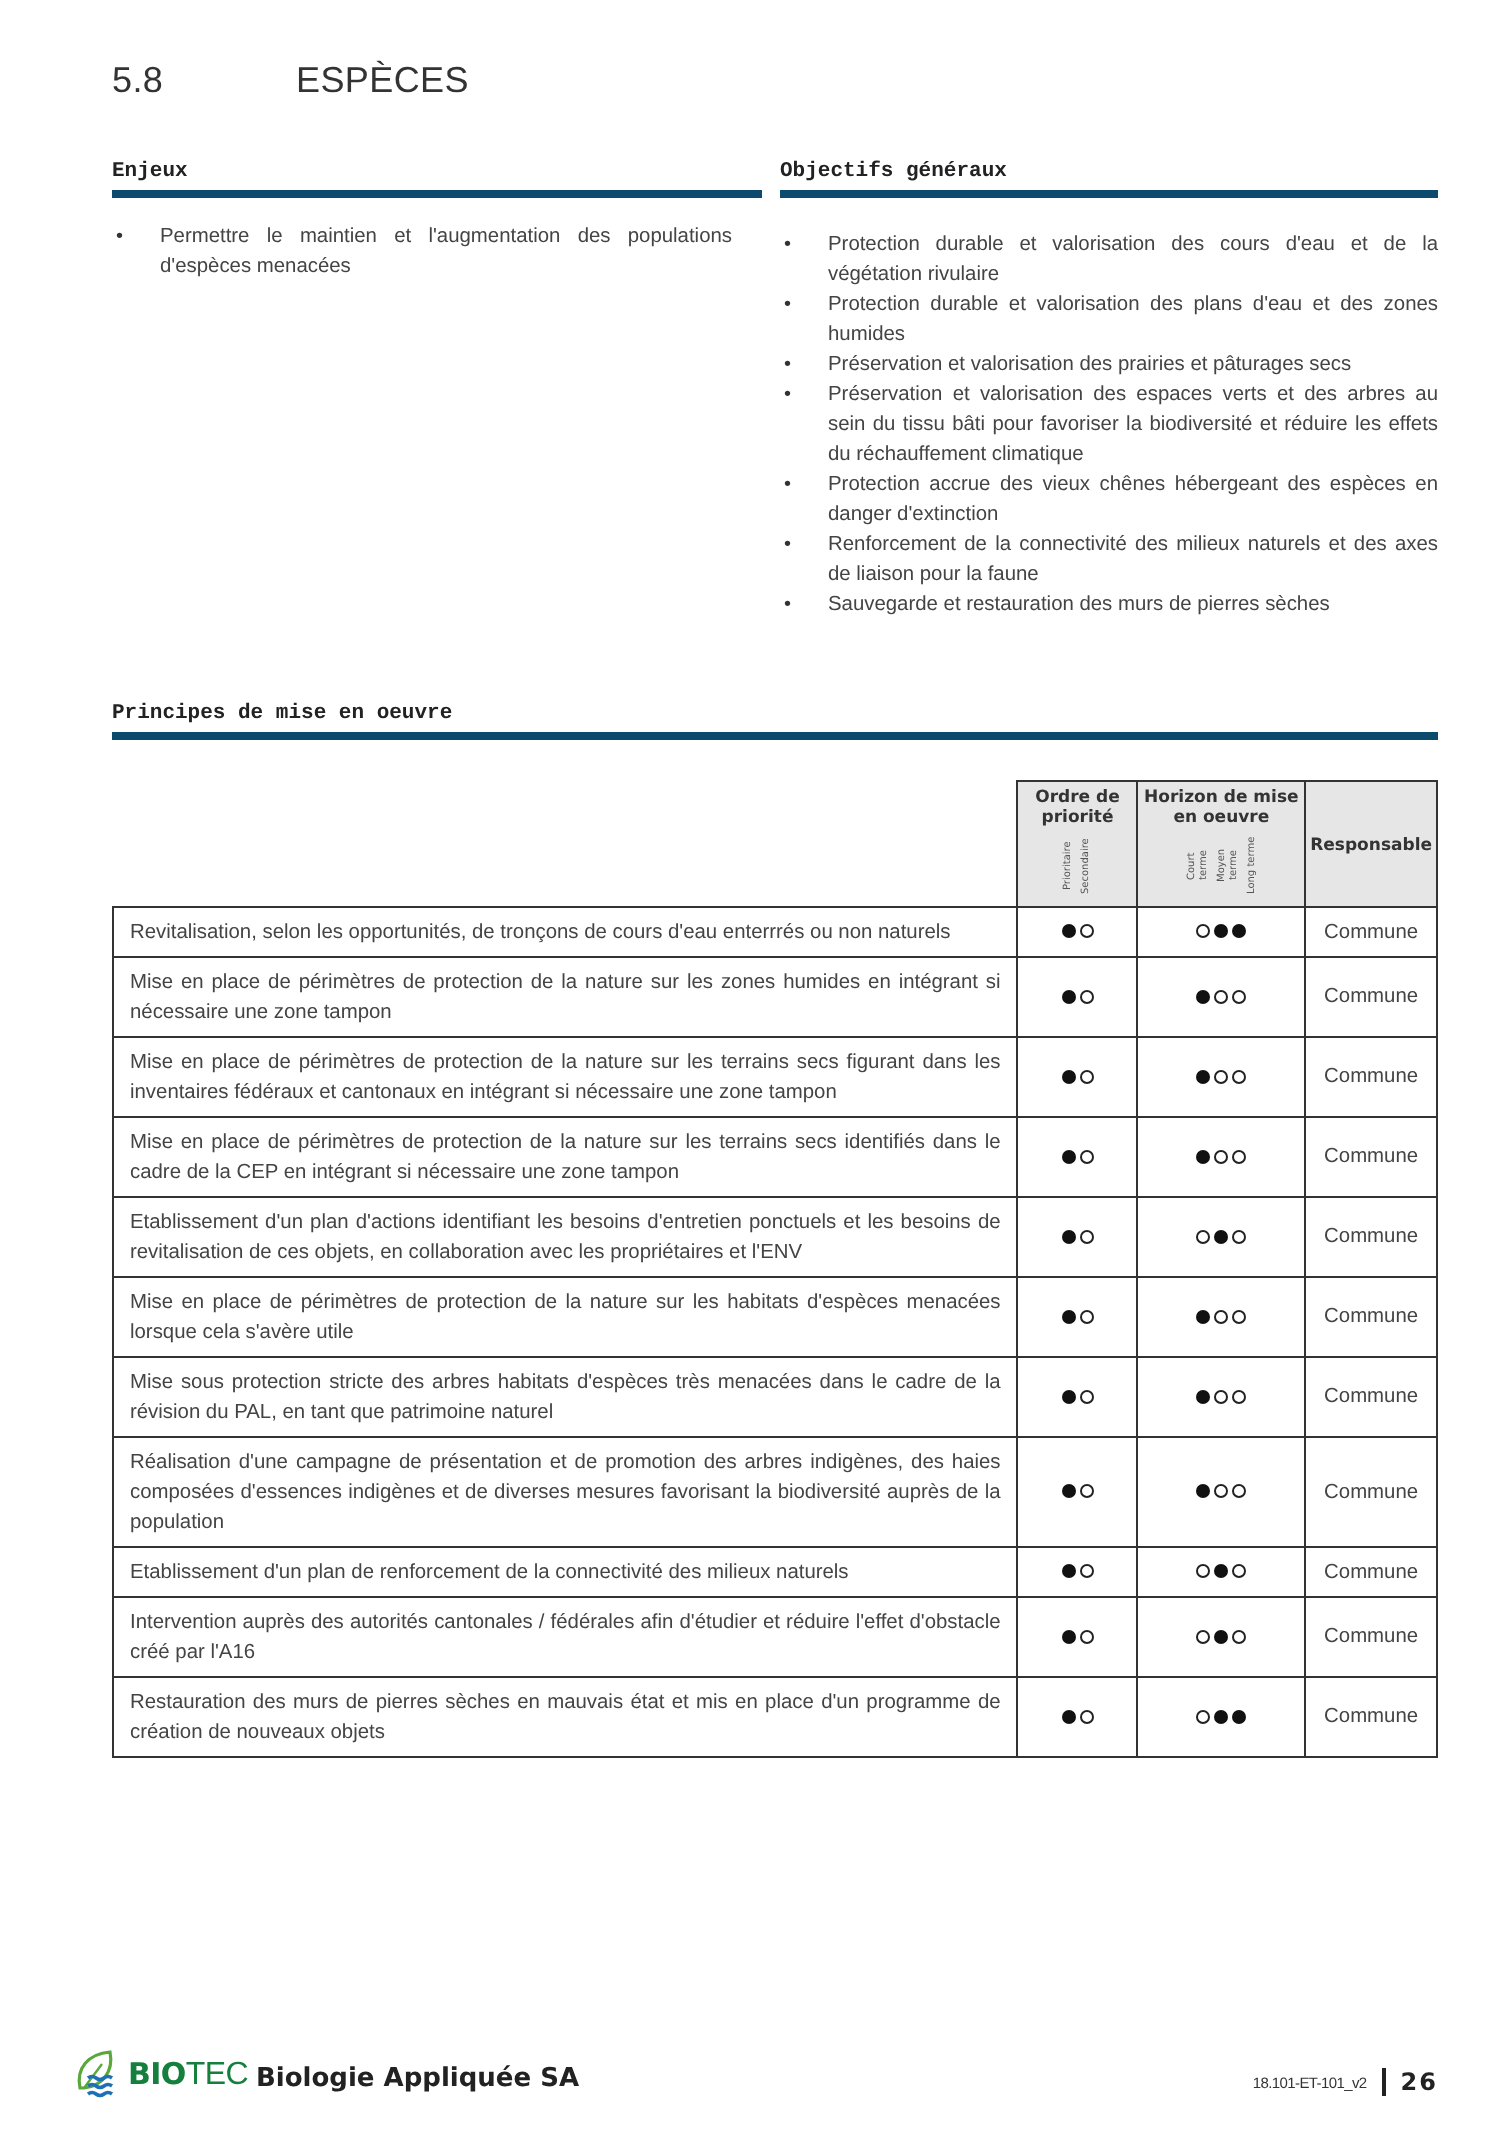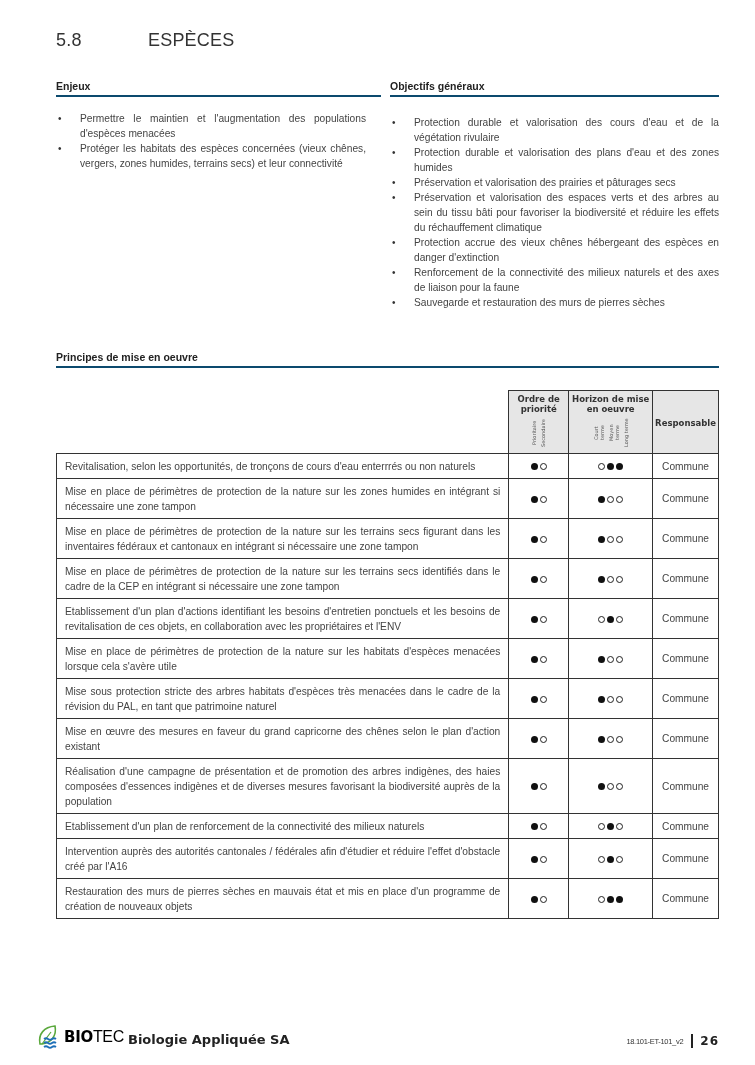--- a/index.html
+++ b/index.html
@@ -1,54 +1,53 @@
 <!DOCTYPE html>
 <html><head>
 <meta charset="utf-8">
 <style>
   html, body { margin:0; padding:0; background:#fff; }
   body { width:755px; height:1065px; position:relative; font-family:"Liberation Sans", sans-serif; color:#2a2a2a; overflow:hidden; }
   .title { position:absolute; top:30px; left:56px; font-size:18px; font-weight:normal; color:#333; letter-spacing:0.2px; }
   .title .num { display:inline-block; width:92px; }
-  .section-head { position:absolute; font-family:Liberation Sans, sans-serif; font-weight:bold; font-size:10.5px; color:#222; border-bottom:2px solid #0c4a6e; padding-bottom:3px; }
+  .section-head { position:absolute; font-family:Liberation Mono, monospace; font-weight:bold; font-size:10.5px; color:#222; border-bottom:4px solid #0c4a6e; padding-bottom:3px; }
   ul.bullets { position:absolute; margin:0; padding:0; list-style:none; font-size:10.2px; line-height:15px; color:#444; }
   ul.bullets li { position:relative; padding-left:24px; text-align:justify; }
   ul.bullets li::before { content:"•"; position:absolute; left:2px; top:0; font-size:10px; color:#333; }
   table.principes { position:absolute; top:390px; left:56px; width:663px; border-collapse:collapse; font-size:10.2px; color:#444; }
   table.principes td, table.principes th { border:1px solid #333; }
   table.principes th.blank { border:none; border-bottom:1px solid #333; background:transparent; }
   table.principes th.hcell { background:#e6e6e6; font-family:"DejaVu Sans", sans-serif; font-weight:bold; font-size:8.5px; color:#333; vertical-align:top; padding:3px 2px 2px; line-height:10px; height:57px; }
   table.principes th.resp { vertical-align:middle; }
   .vlabels { display:flex; justify-content:center; gap:3px; margin-top:4px; height:30px; }
   .vlabel { writing-mode:vertical-rl; transform:rotate(180deg); font-size:5px; font-weight:normal; color:#555; line-height:6px; }
   td.desc { padding:5px 8px 4px 8px; text-align:justify; line-height:15px; }
   td.dots { text-align:center; font-size:10px; color:#111; letter-spacing:1px; white-space:nowrap; }
   td.resp { text-align:center; color:#444; }
   .dot-f { display:inline-block; width:7px; height:7px; border-radius:50%; background:#111; margin:0 1px; vertical-align:middle; }
   .dot-e { display:inline-block; width:5px; height:5px; border-radius:50%; border:1px solid #222; margin:0 1px; vertical-align:middle; }
   .footer-logo { position:absolute; top:1024px; left:36px; display:flex; align-items:center; }
-  .logo-text { font-family:"DejaVu Sans", sans-serif; font-weight:bold; font-size:15px; color:#000000; margin-left:2px; letter-spacing:-0.3px; }
+  .logo-text { font-family:"DejaVu Sans", sans-serif; font-weight:bold; font-size:15px; color:#15803d; margin-left:2px; letter-spacing:-0.3px; }
   .logo-text .light { font-weight:normal; font-family:"Liberation Sans", sans-serif; font-size:16px; }
   .logo-sub { font-family:"DejaVu Sans", sans-serif; font-weight:bold; font-size:13px; color:#222; margin-left:4px; margin-top:4px; }
   .footer-right { position:absolute; top:1034px; right:36px; display:flex; align-items:center;margin-left:21px; }
   .doc-ref { font-size:7.5px; color:#333; letter-spacing:-0.3px; }
   .sep { width:2px; height:14px; background:#222; margin:0 7px 0 8px; }
   .page-num { font-family:"DejaVu Sans", sans-serif; font-weight:bold; font-size:12px; color:#222; letter-spacing:1px; }
 </style>
 </head>
 <body>
 
 <div class="title">
   <span class="num">5.8</span><span>ESPÈCES</span>
 </div>
 
 <div class="section-head" style="top:80px; left:56px; width:325px;">Enjeux</div>
 <ul class="bullets" style="top:111px; left:56px; width:310px;">
   <li>Permettre le maintien et l'augmentation des populations d'espèces menacées</li>
-  <li>Protéger les habitats des espèces concernées (vieux chênes, vergers, zones humides, terrains secs) et leur connectivité</li>
 </ul>
 
 <div class="section-head" style="top:80px; left:390px; width:329px;">Objectifs généraux</div>
 <ul class="bullets" style="top:115px; left:390px; width:329px;">
   <li>Protection durable et valorisation des cours d'eau et de la végétation rivulaire</li>
   <li>Protection durable et valorisation des plans d'eau et des zones humides</li>
   <li>Préservation et valorisation des prairies et pâturages secs</li>
   <li>Préservation et valorisation des espaces verts et des arbres au sein du tissu bâti pour favoriser la biodiversité et réduire les effets du réchauffement climatique</li>
   <li>Protection accrue des vieux chênes hébergeant des espèces en danger d'extinction</li>
   <li>Renforcement de la connectivité des milieux naturels et des axes de liaison pour la faune</li>
@@ -116,26 +115,20 @@
         <td class="dots" title="●○○"><span class="dot-f"></span><span class="dot-e"></span><span class="dot-e"></span></td>
         <td class="resp">Commune</td>
       </tr>
       <tr>
         <td class="desc">Mise sous protection stricte des arbres habitats d'espèces très menacées dans le cadre de la révision du PAL, en tant que patrimoine naturel</td>
         <td class="dots" title="●○"><span class="dot-f"></span><span class="dot-e"></span></td>
         <td class="dots" title="●○○"><span class="dot-f"></span><span class="dot-e"></span><span class="dot-e"></span></td>
         <td class="resp">Commune</td>
       </tr>
       <tr>
-        <td class="desc">Mise en œuvre des mesures en faveur du grand capricorne des chênes selon le plan d'action existant</td>
-        <td class="dots" title="●○"><span class="dot-f"></span><span class="dot-e"></span></td>
-        <td class="dots" title="●○○"><span class="dot-f"></span><span class="dot-e"></span><span class="dot-e"></span></td>
-        <td class="resp">Commune</td>
-      </tr>
-      <tr>
         <td class="desc">Réalisation d'une campagne de présentation et de promotion des arbres indigènes, des haies composées d'essences indigènes et de diverses mesures favorisant la biodiversité auprès de la population</td>
         <td class="dots" title="●○"><span class="dot-f"></span><span class="dot-e"></span></td>
         <td class="dots" title="●○○"><span class="dot-f"></span><span class="dot-e"></span><span class="dot-e"></span></td>
         <td class="resp">Commune</td>
       </tr>
       <tr>
         <td class="desc">Etablissement d'un plan de renforcement de la connectivité des milieux naturels</td>
         <td class="dots" title="●○"><span class="dot-f"></span><span class="dot-e"></span></td>
         <td class="dots" title="○●○"><span class="dot-e"></span><span class="dot-f"></span><span class="dot-e"></span></td>
         <td class="resp">Commune</td>

